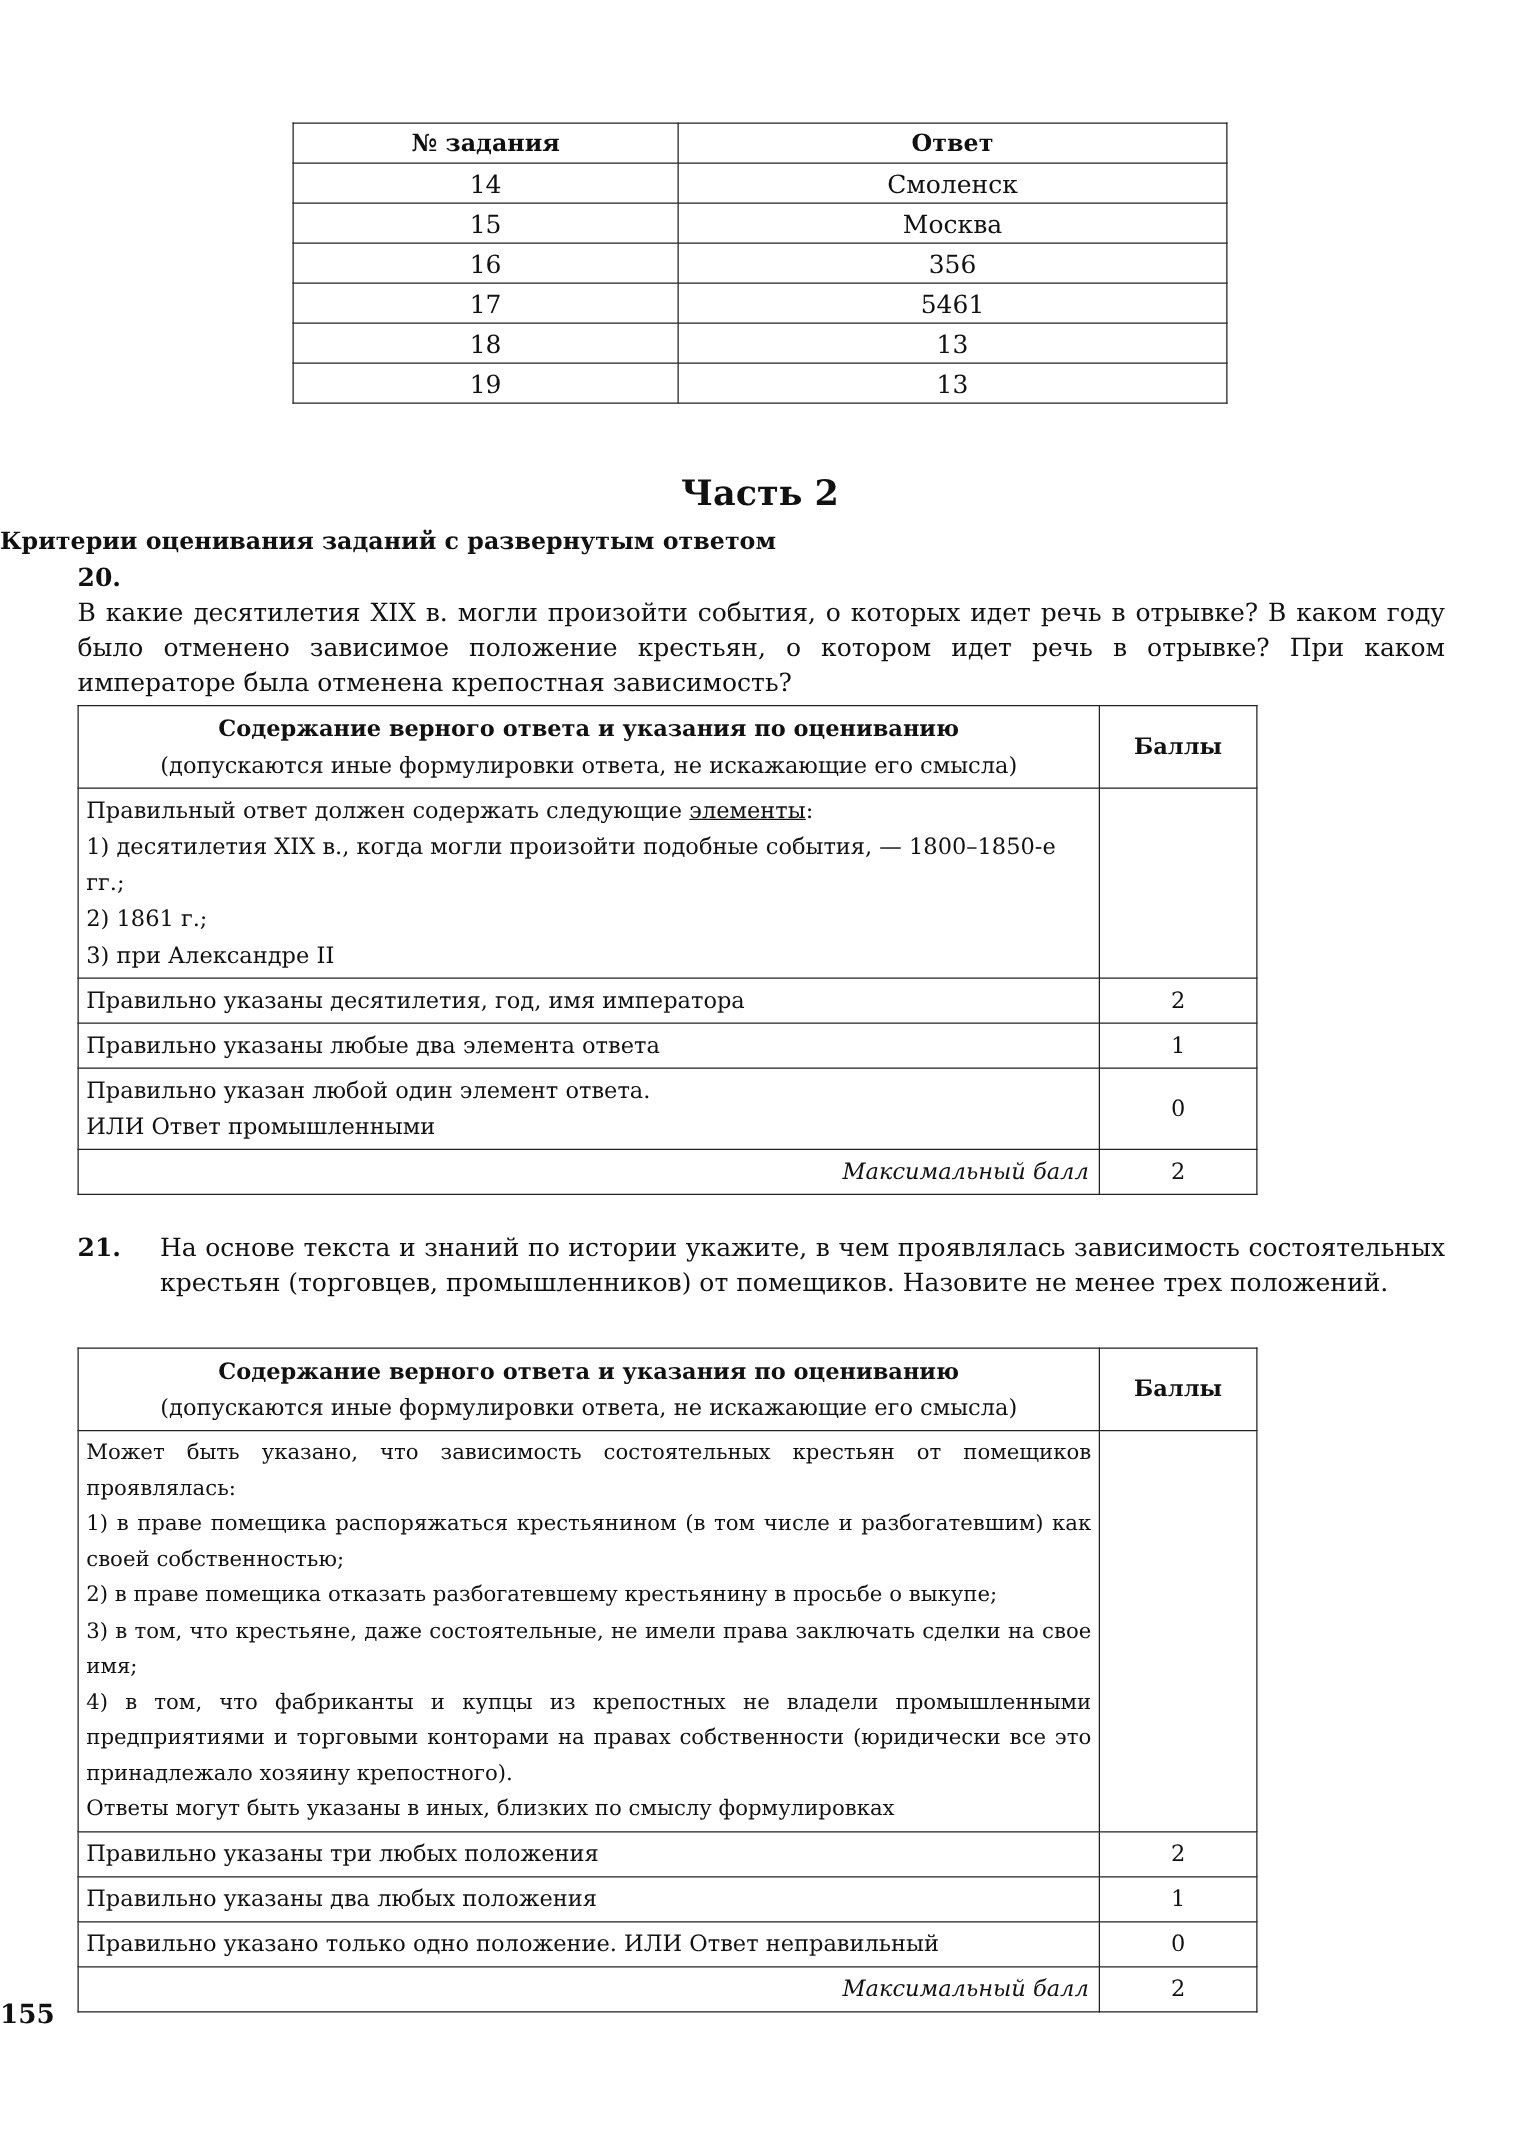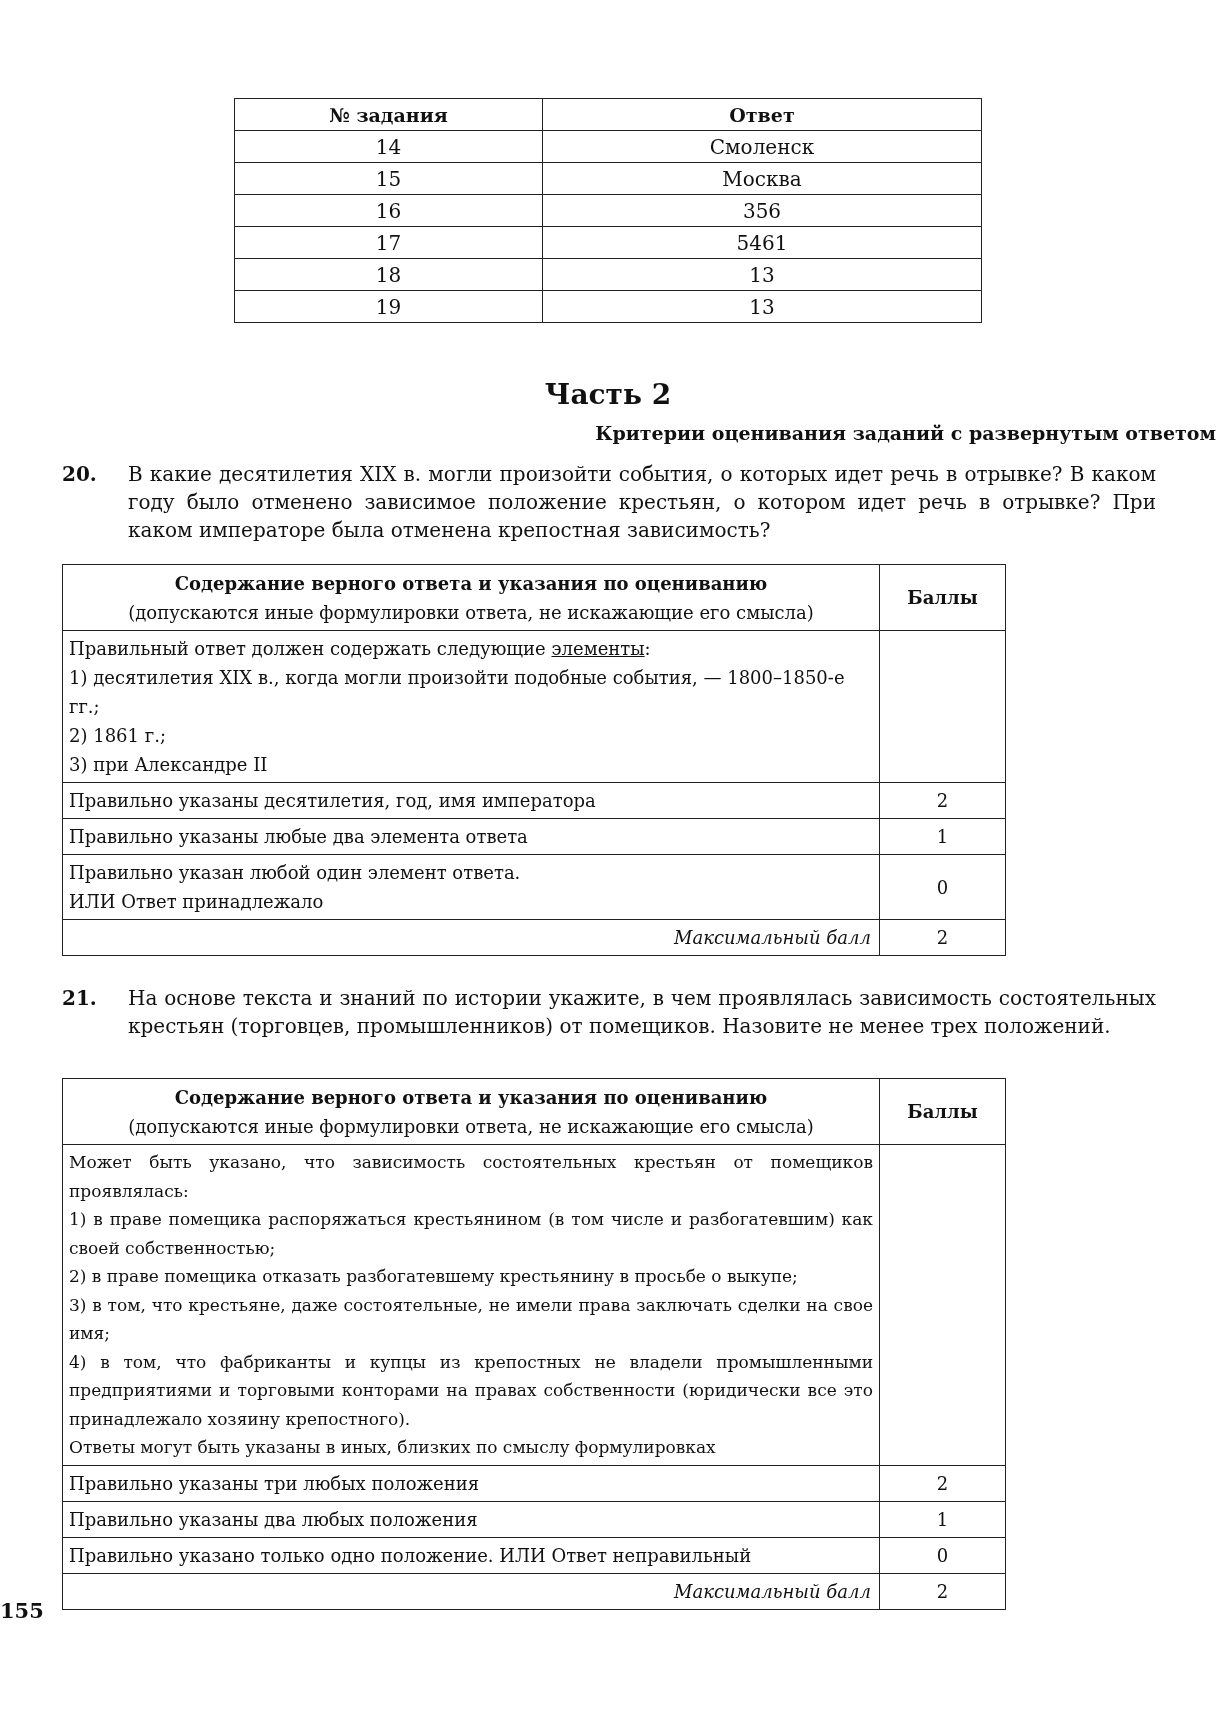--- a/index.html
+++ b/index.html
@@ -24,21 +24,21 @@
     }
     .answers th { font-weight: bold; font-size: 19px; }
     .answers td.num, .answers th.num { width: 308px; }
 
     .part-title {
       position: absolute; left: 0; width: 1216px; top: 378px;
       text-align: center; font-weight: bold; font-size: 28px;
     }
     .part-sub {
       position: absolute; left: 0; width: 1216px; top: 422px;
-      text-align: right; font-weight: bold; font-size: 19px;
+      text-align: left; font-weight: bold; font-size: 19px;
     }
 
     .question {
       position: absolute; left: 62px; width: 1094px;
       font-size: 20px; line-height: 28px;
       display: flex;
     }
     .question .qnum { width: 66px; flex: none; font-weight: bold; }
     .question .qtext { flex: 1; text-align: justify; }
 
@@ -97,21 +97,21 @@
   <tr>
     <td class="num">19</td>
     <td>13</td>
   </tr>
 </tbody>
   </table>
 
 <div class="part-title">Часть 2</div>
 <div class="part-sub">Критерии оценивания заданий с развернутым ответом</div>
 
-<div class="question" style="top:460px;">
+<div class="question" style="top:448px;flex-direction:column;">
   <span class="qnum">20.</span>
   <span class="qtext">В какие десятилетия XIX в. могли произойти события, о которых идет речь в отрывке? В каком году было отменено зависимое положение крестьян, о котором идет речь в отрывке? При каком императоре была отменена крепостная зависимость?</span>
 </div>
 
 <table class="crit" style="top:564px;">
   <tbody>
       <tr>
     <th style="height:66px;">
       <span>Содержание верного ответа и указания по оцениванию</span>
       <span class="sub">(допускаются иные формулировки ответа, не искажающие его смысла)</span>
@@ -131,21 +131,21 @@
     <td>Правильно указаны десятилетия, год, имя императора</td>
     <td class="pts">2</td>
   </tr>
   <tr>
     <td>Правильно указаны любые два элемента ответа</td>
     <td class="pts">1</td>
   </tr>
   <tr>
     <td>
       <div>Правильно указан любой один элемент ответа.</div>
-      <div>ИЛИ Ответ принадлежало</div>
+      <div>ИЛИ Ответ промышленными</div>
     </td>
     <td class="pts">0</td>
   </tr>
   <tr>
     <td class="max">Максимальный балл</td>
     <td class="pts">2</td>
   </tr>
 </tbody>
   </table>
 

